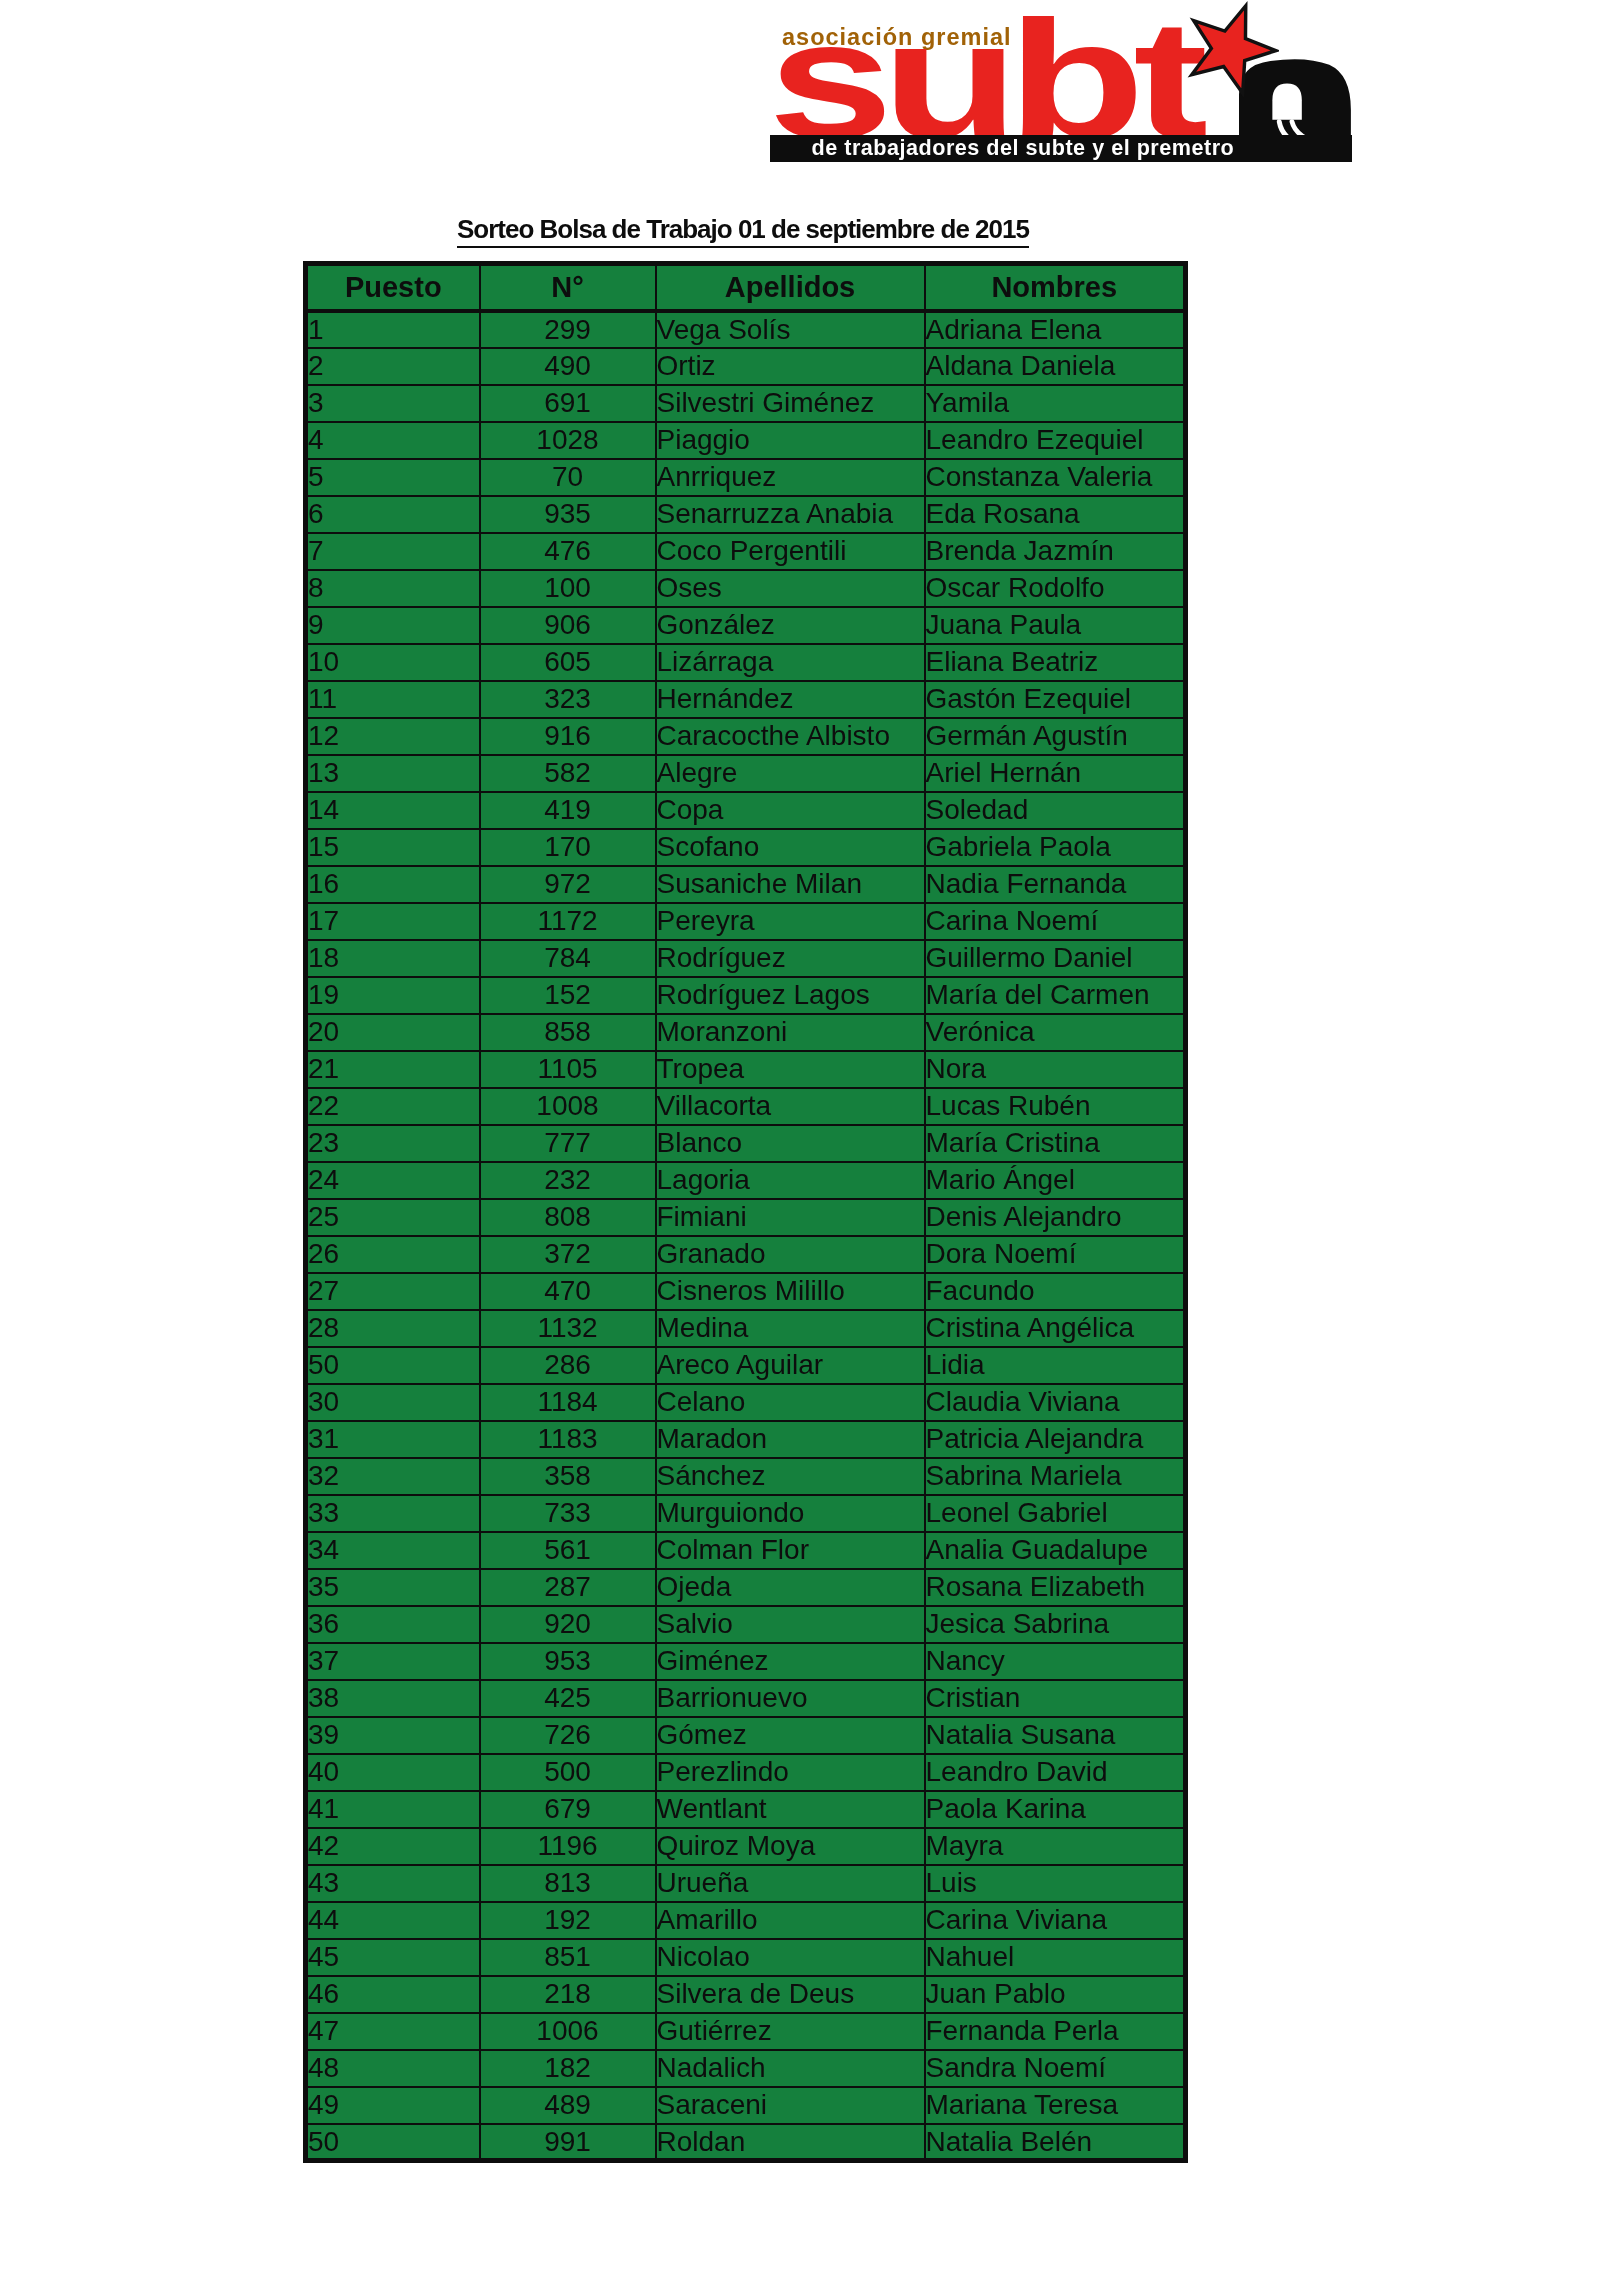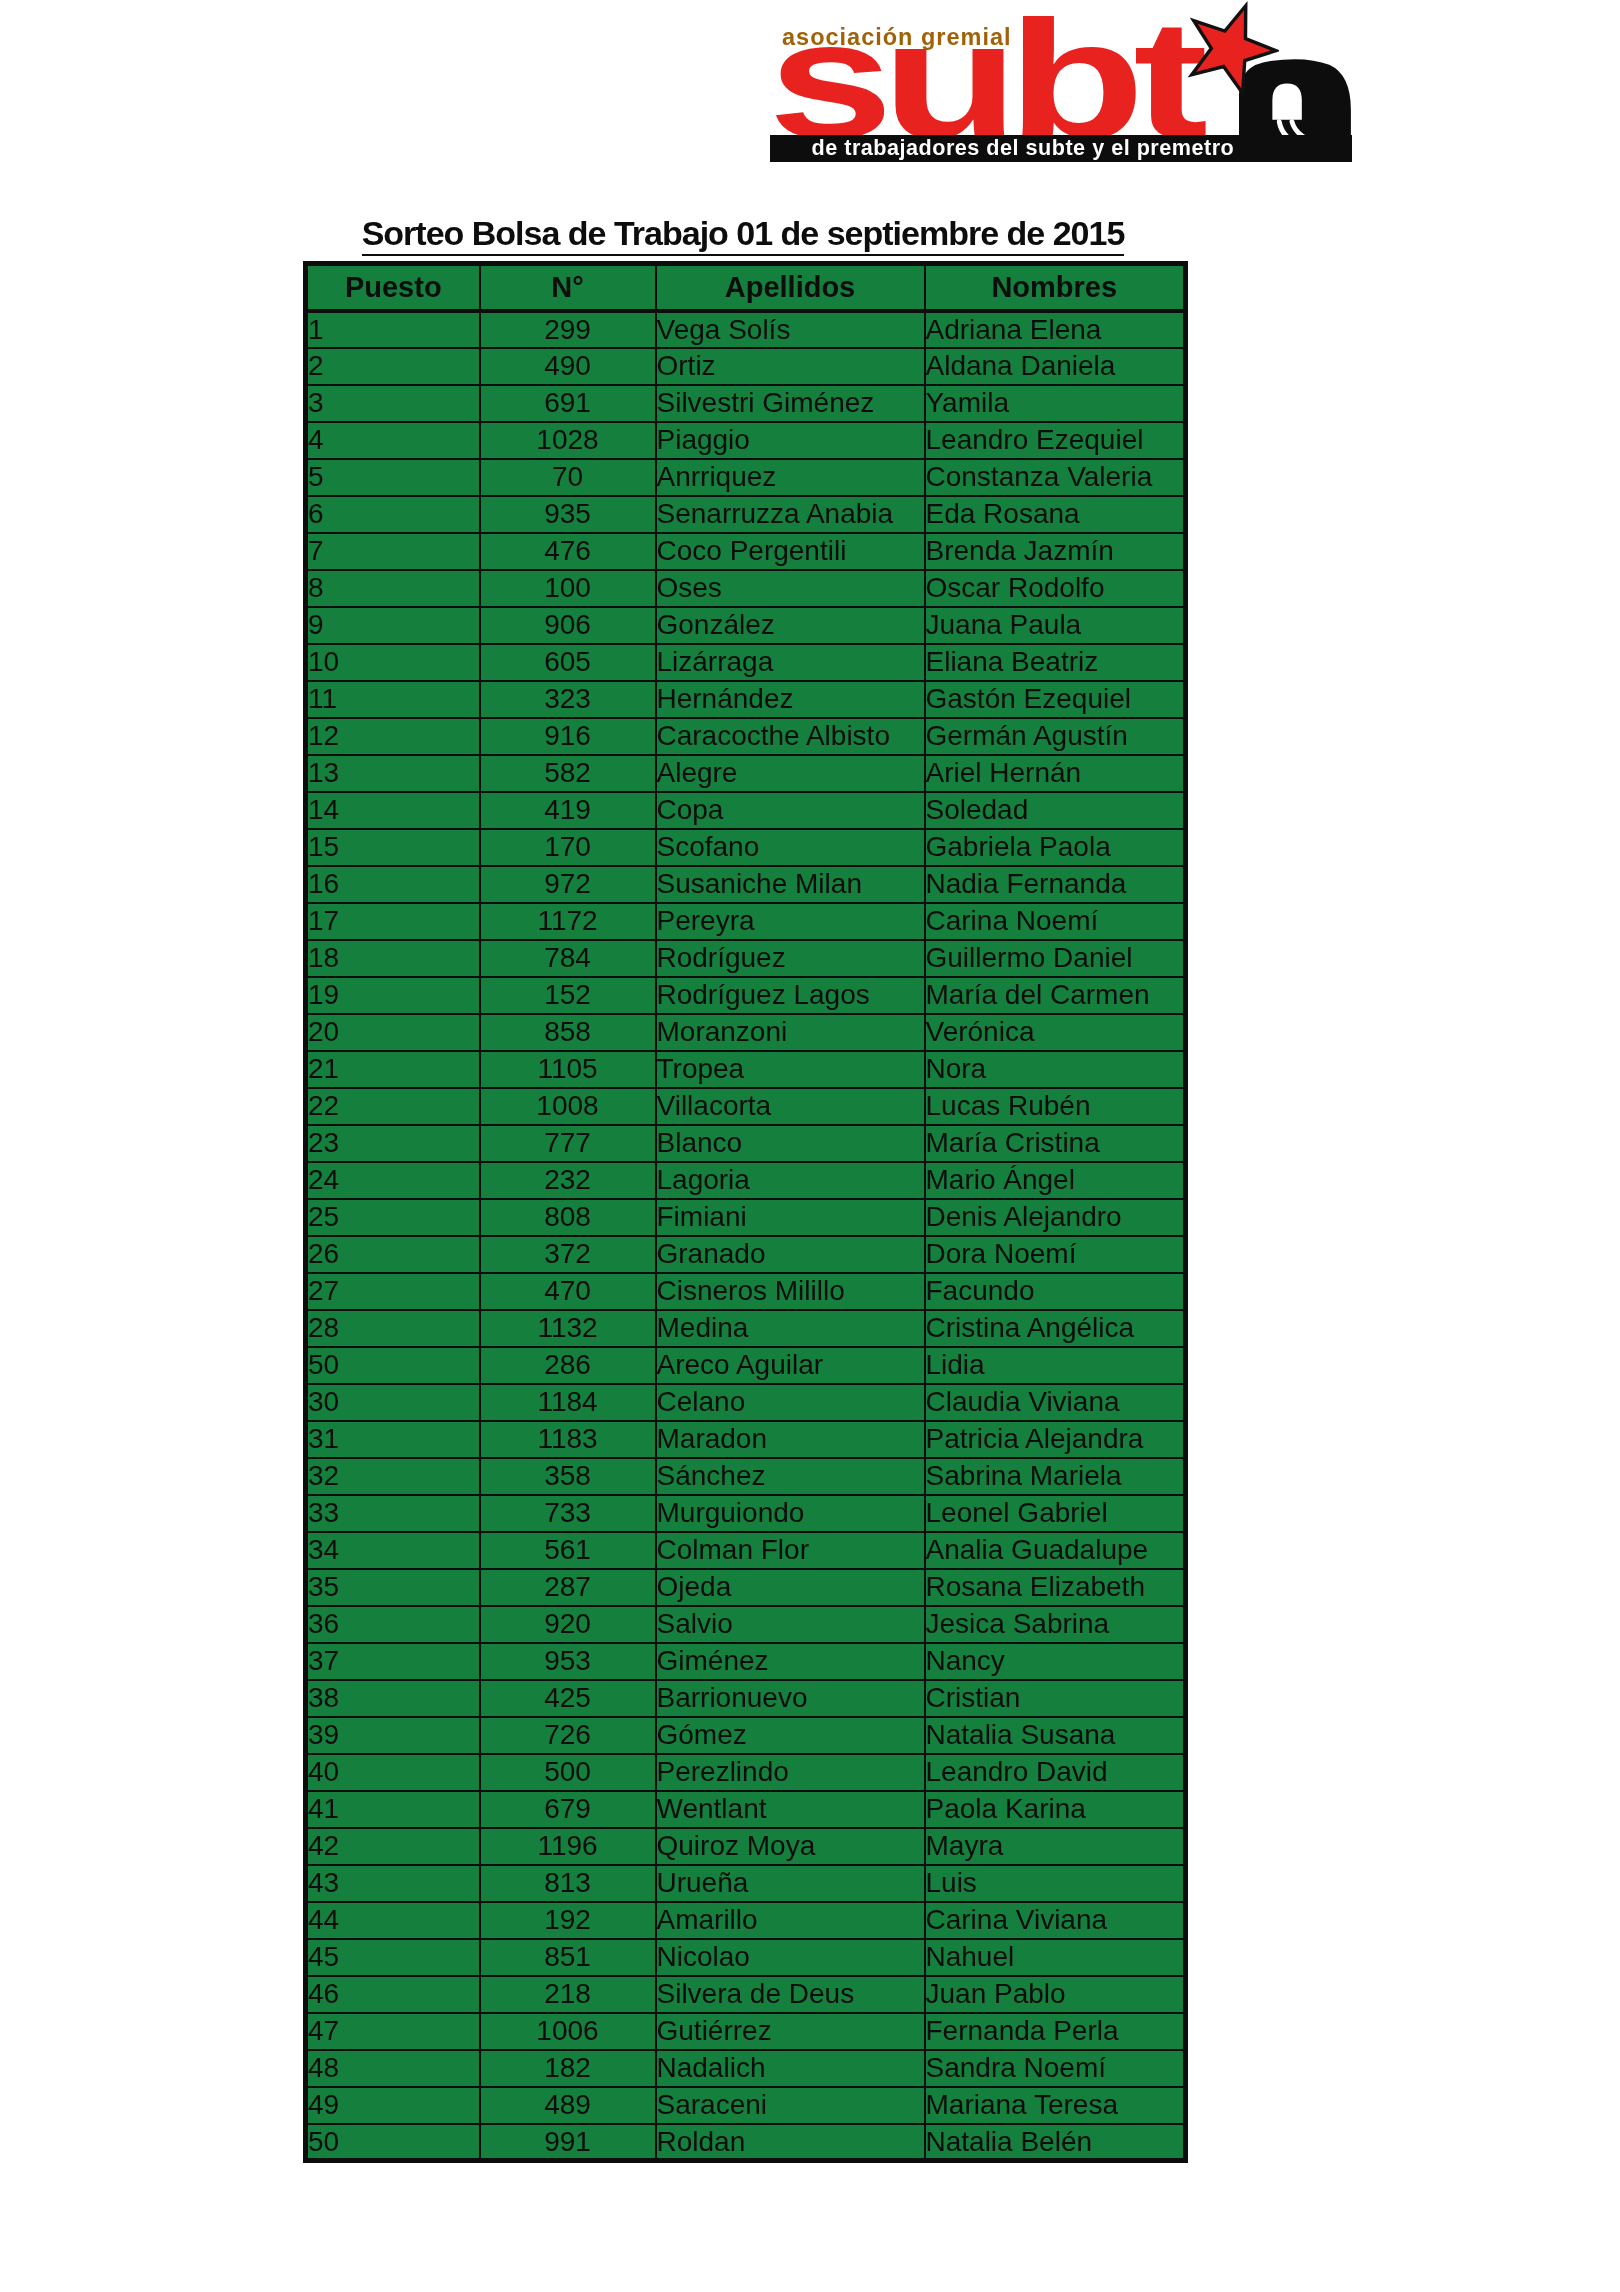--- a/index.html
+++ b/index.html
@@ -37,21 +37,21 @@
     color:#ffffff;font-weight:bold;font-size:21.6px;letter-spacing:0.5px;
   }
   .logo-e{position:absolute;left:1233px;top:55px;z-index:1;}
   .logo-star{position:absolute;left:1181px;top:0px;z-index:4;}
   
   .doc-title{
     position:absolute;left:303px;top:214px;width:880px;
     text-align:center;
   }
   .doc-title span{
-    font-size:34px;font-weight:bold;letter-spacing:-1px;
+    font-size:26px;font-weight:bold;letter-spacing:-1px;
     border-bottom:2.9px solid #0d0d0d;padding-bottom:2px;
     white-space:nowrap;
   }
   
   .results{
     position:absolute;left:303px;top:261px;
     border-collapse:collapse;table-layout:fixed;
     width:880px;
     background:#15803d;
   }

